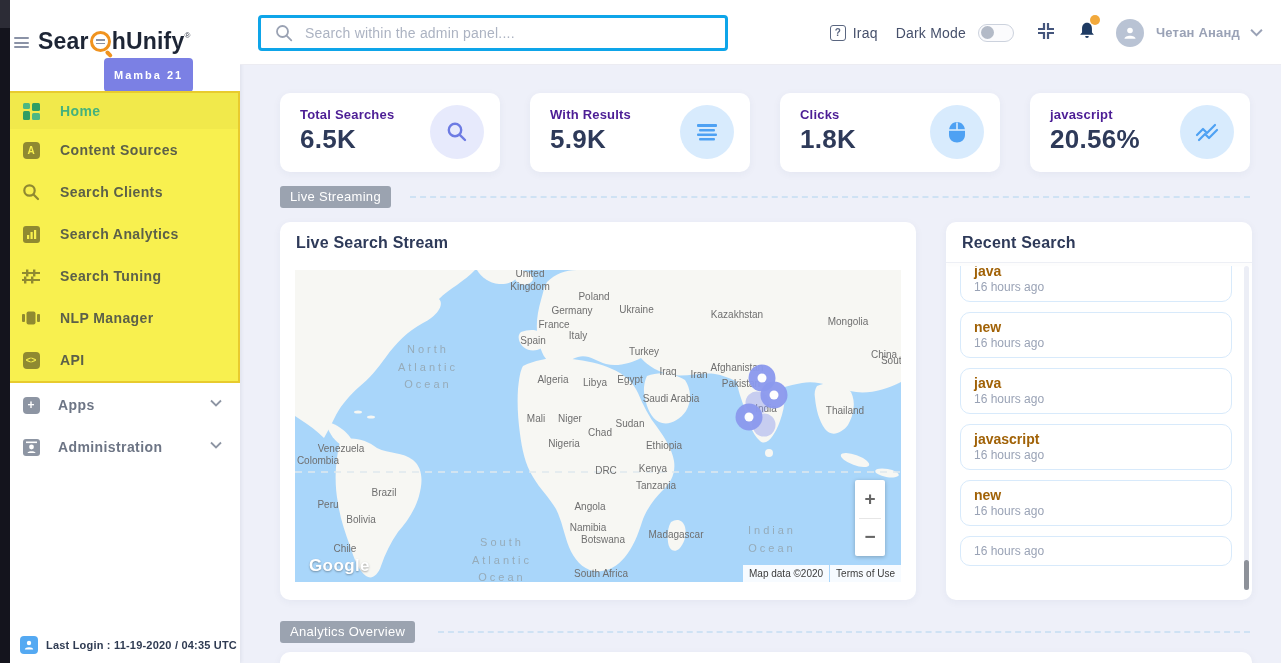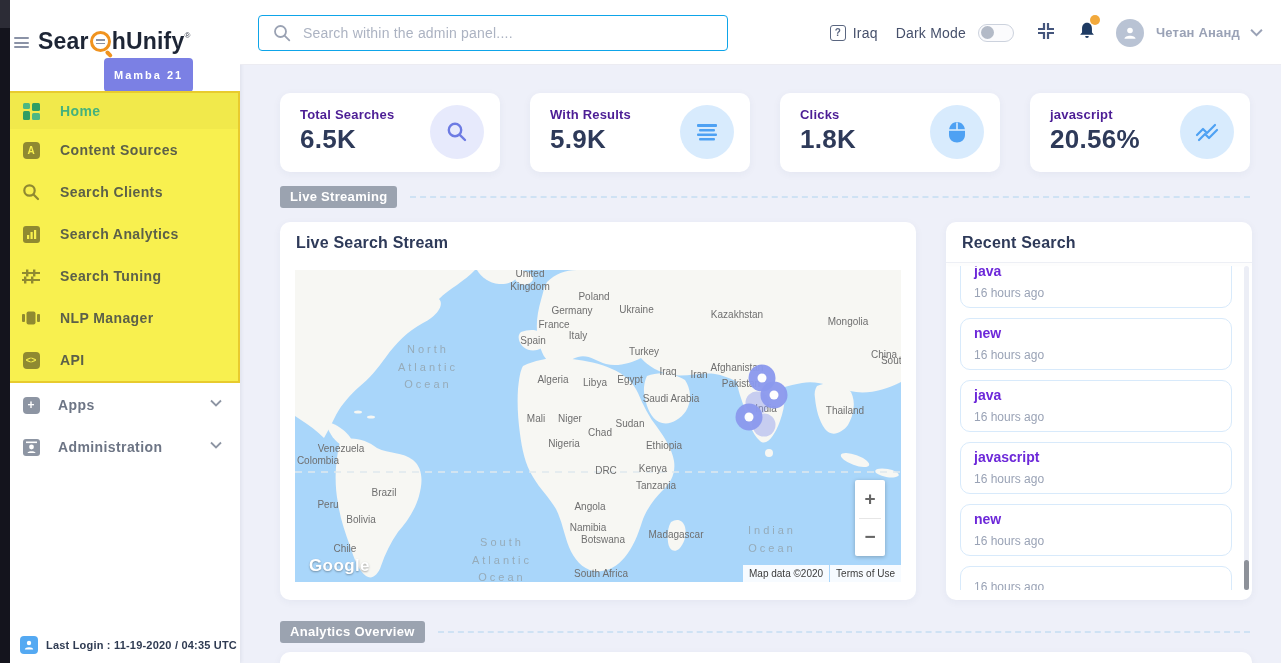--- a/index.html
+++ b/index.html
@@ -36,21 +36,21 @@
   .mi-lower .lbl { position:absolute; left:58px; font-size:14px; font-weight:600; letter-spacing:.4px; color:#6d7585; }
   .gray-box { width:17px; height:17px; background:#8d95a3; border-radius:4px; color:#fff; font-size:12px; font-weight:700; display:flex; align-items:center; justify-content:center; }
   .chev { position:absolute; left:210px; width:12px; height:12px; }
   .chev svg { display:block; }
   .last-login { position:absolute; left:20px; top:636px; display:flex; align-items:center; gap:8px; z-index:3; }
   .ll-icon { width:18px; height:18px; background:#54a9f2; border-radius:4px; display:flex; align-items:center; justify-content:center; }
   .ll-text { font-size:11px; font-weight:700; color:#2f3b52; letter-spacing:.2px; }
 
   
   .topbar { position:absolute; left:240px; top:0; width:1041px; height:65px; background:#fff; border-bottom:1px solid #ececf2; z-index:1; }
-  .search-box { position:absolute; left:18px; top:15px; width:470px; height:36px; border:1px solid #0ea5e9; border-radius:4px; background:#fff; display:flex; align-items:center; }
+  .search-box { position:absolute; left:18px; top:15px; width:470px; height:36px; border:3px solid #0ea5e9; border-radius:4px; background:#fff; display:flex; align-items:center; }
   .search-box svg { margin-left:14px; }
   .search-box input { border:none; outline:none; flex:1; margin-left:12px; font-size:14px; color:#5a6275; font-family:inherit; letter-spacing:.2px;}
   .search-box input::placeholder { color:#acb3c2; }
   .tb-right { position:absolute; right:18px; top:0; height:65px; display:flex; align-items:center; gap:18px; }
   .help { display:flex; align-items:center; gap:7px; cursor:pointer; }
   .help-ic { width:16px; height:16px; border:1.6px solid #5a6680; border-radius:3px; color:#5a6680; font-size:10px; font-weight:700; display:flex; align-items:center; justify-content:center; }
   .tb-label { font-size:14px; color:#46506b; font-weight:500; letter-spacing:.2px; }
   .toggle { width:36px; height:18px; border:1px solid #ccd2dd; background:#fbfbfd; border-radius:10px; position:relative; cursor:pointer; margin-left:-6px;}
   .toggle .knob { position:absolute; left:2px; top:1.5px; width:13px; height:13px; border-radius:50%; background:#b3bac7; }
   .compress { cursor:pointer; margin-left:4px;}
@@ -60,21 +60,21 @@
   .user-name { font-size:13px; font-weight:700; color:#9aa2b6; letter-spacing:.2px; cursor:pointer; margin-left:-6px;}
 
   
   .content-bg { position:absolute; left:240px; top:65px; width:1041px; height:598px; background:#eef0f9; }
 
   .stat-card { position:absolute; top:93px; width:220px; height:79px; background:#fff; border-radius:10px; box-shadow:0 2px 8px rgba(46,58,89,.05); }
   .stat-label { position:absolute; left:20px; top:14px; font-size:13px; font-weight:600; color:#4c1d95; letter-spacing:.2px;}
   .stat-value { position:absolute; left:20px; top:31px; font-size:26px; font-weight:700; color:#2e3a59; letter-spacing:.3px;}
   .stat-ic { position:absolute; right:16px; top:12px; width:54px; height:54px; border-radius:50%; display:flex; align-items:center; justify-content:center; }
 
-  .section-badge { position:absolute; background:#9ba3b0; color:#fff; font-size:13px; font-weight:700; letter-spacing:.3px; padding:3px 10px 4px; border-radius:3px; z-index:1;}
+  .section-badge { position:absolute; background:#9ba3b0; color:#fff; font-size:13px; font-weight:400; letter-spacing:.3px; padding:3px 10px 4px; border-radius:3px; z-index:1;}
   .dash-line { position:absolute; border-top:2px dashed #cfe2f4; }
 
   .panel { position:absolute; top:222px; background:#fff; border-radius:10px; box-shadow:0 2px 8px rgba(46,58,89,.05); }
   .panel-title { position:absolute; left:16px; top:12px; font-size:16px; font-weight:600; color:#2e3a59; letter-spacing:.2px;}
 
   
   .map { position:absolute; left:15px; top:48px; width:606px; height:312px; background:#a9d6fa; overflow:hidden; }
   .map svg.land { position:absolute; left:0; top:0; }
   .map-label { position:absolute; transform:translate(-50%,-50%); white-space:pre-line; text-align:center; pointer-events:none; }
   .map-label.country { font-size:10px; color:#6f6f6f; line-height:1.25; }
@@ -87,22 +87,22 @@
   .zoom-btn { flex:1; display:flex; align-items:center; justify-content:center; font-size:19px; font-weight:700; color:#666; cursor:pointer; }
   .zoom-sep { height:1px; background:#e6e6e6; margin:0 4px; }
   .google-logo { position:absolute; left:14px; bottom:6px; font-size:17px; font-weight:700; color:#fff; letter-spacing:.4px; text-shadow:0 1px 2px rgba(0,0,0,.35); }
   .map-attr { position:absolute; right:0; bottom:0; display:flex; }
   .attr-chip { background:rgba(255,255,255,.9); color:#3c3c3c; font-size:10px; padding:3px 6px; margin-left:1px; }
 
   
   .rs-list { position:absolute; left:10px; top:44px; width:286px; height:324px; overflow:hidden; }
   .rs-item { width:272px; margin:0 0 10px 4px; border:1px solid #d8eafb; border-radius:10px; background:#fff; padding:6px 13px 7px; cursor:pointer;}
   .rs-item:first-child { margin-top:-10px; }
-  .rs-query { font-size:14px; font-weight:600; color:#6d28d9; }
-  .rs-time { font-size:12px; color:#9aa3b6; margin-top:7px; }
+  .rs-query { font-size:14px; font-weight:600; color:#a16207; }
+  .rs-time { font-size:12px; color:#9aa3b6; margin-top:1px; }
   .rs-title-sep { position:absolute; left:0; top:40px; width:100%; border-bottom:1px solid #edeff5; box-shadow:0 2px 3px rgba(46,58,89,.04);}
   .rs-track { position:absolute; left:298px; top:44px; width:5px; height:324px; background:#eceef6; border-radius:3px; }
   .rs-thumb { position:absolute; left:298px; top:338px; width:5px; height:30px; background:#8d9199; border-radius:3px; cursor:pointer;}
 
   .bottom-card { position:absolute; left:280px; top:652px; width:972px; height:30px; background:#fff; border-radius:10px; box-shadow:0 2px 8px rgba(46,58,89,.05); }
 </style>
 </head>
 <body>
 
 <div class="page">

